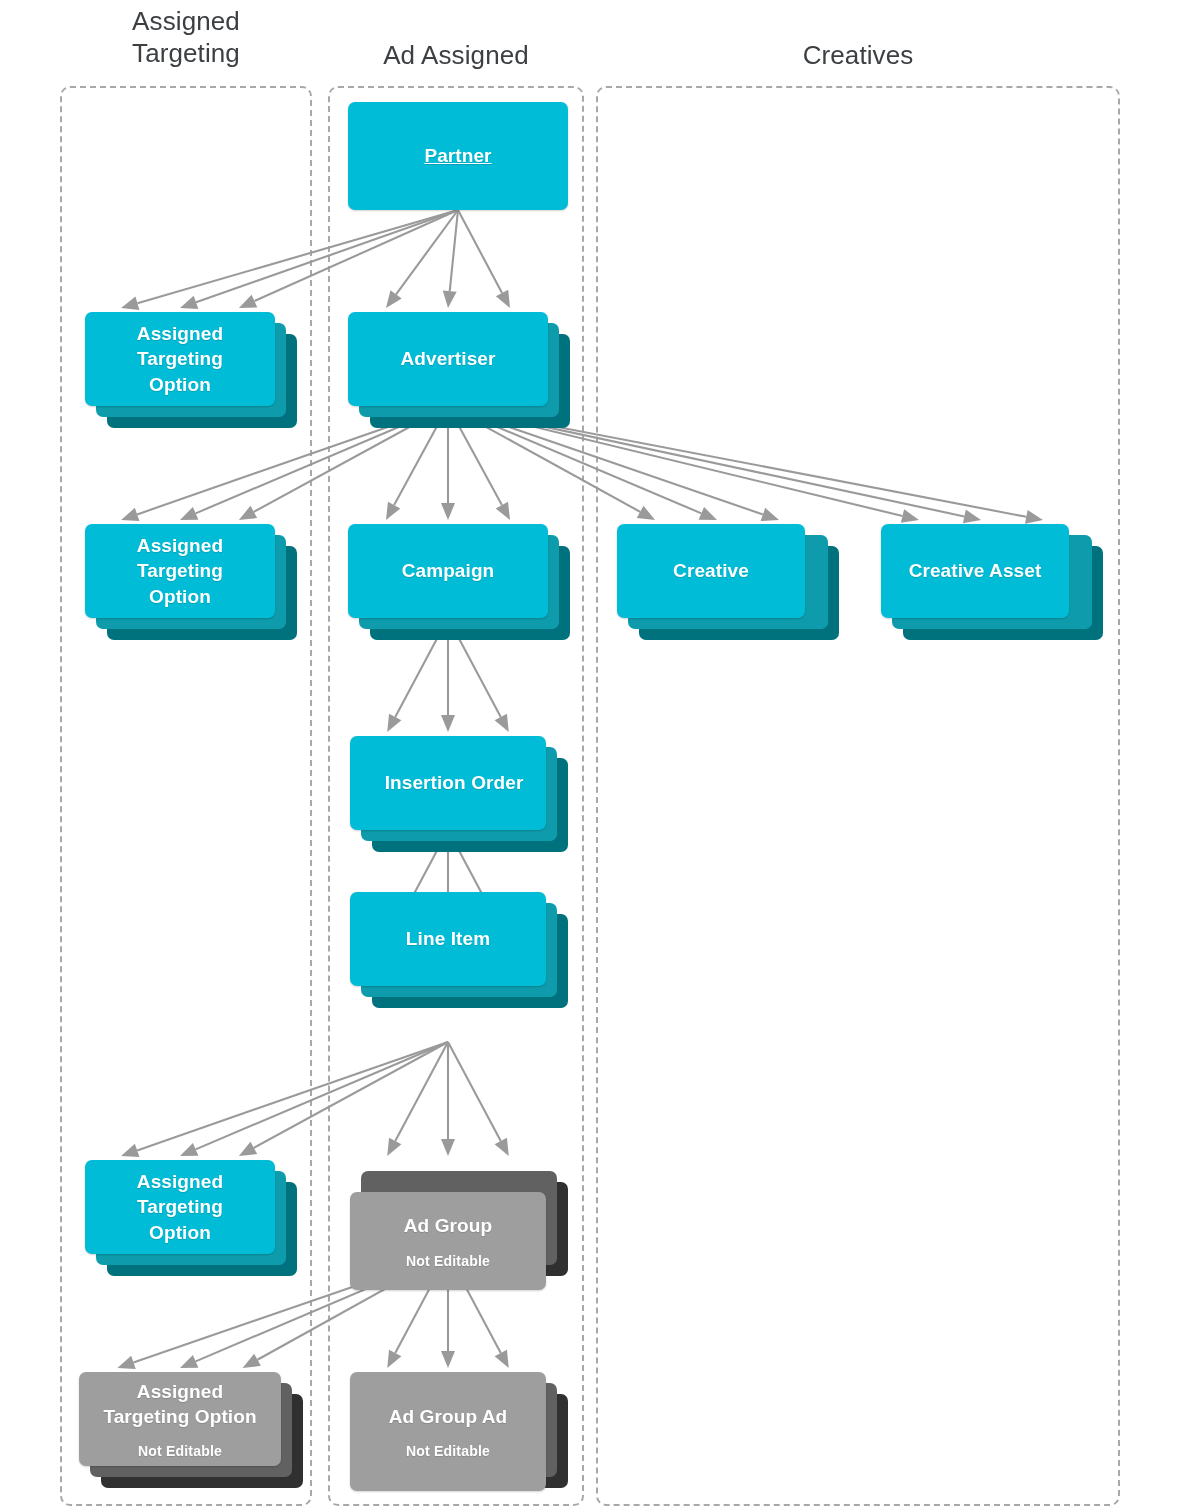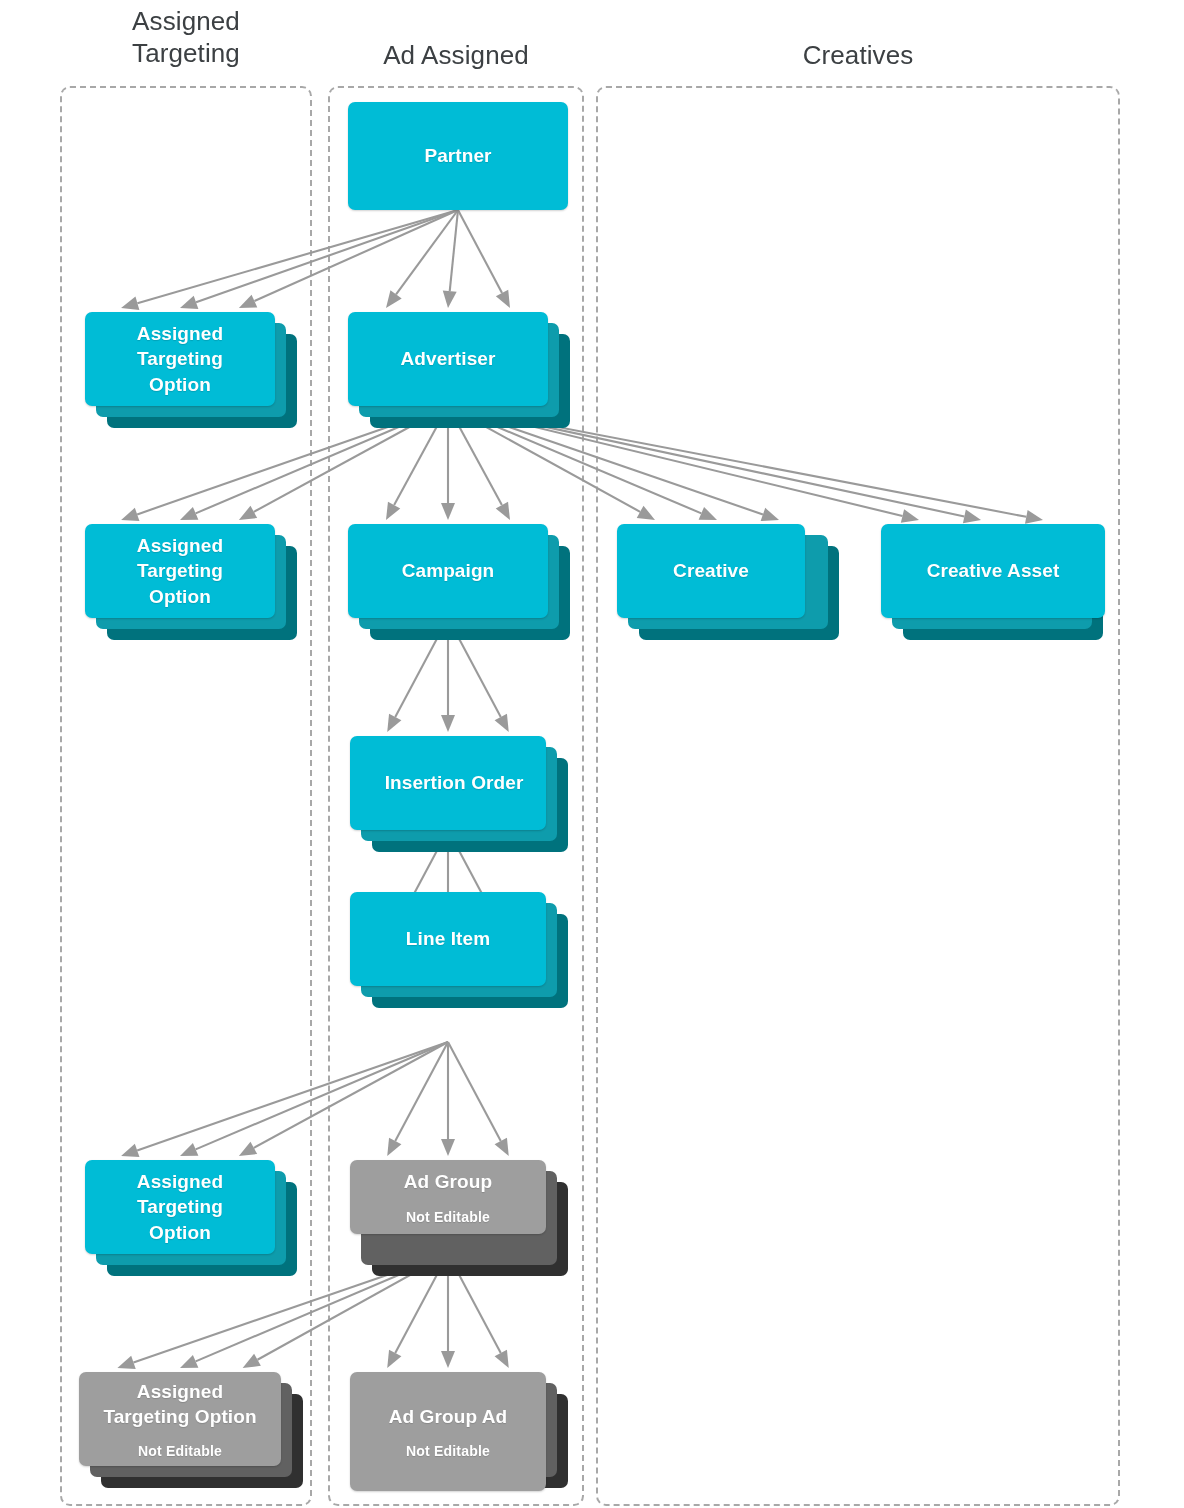--- a/index.html
+++ b/index.html
@@ -246,21 +246,21 @@
         <polygon points="448,1368 441,1351 455,1351" fill="#9a9a9a"></polygon>
       </g>
       <g>
         <line x1="448" y1="1254" x2="500.7640985097892" y2="1352.9978148472017" stroke="#9a9a9a" stroke-width="2.1" stroke-linecap="butt"></line>
         <polygon points="508.76,1368 494.5867281527546,1356.2902448725827 506.94146886682387,1349.7053848218206" fill="#9a9a9a"></polygon>
       </g>
     </svg>
 
   <div id="nodes">
       <div class="node cyan" style="left: 348px; top: 102px; width: 244px; height: 132px;">
-        <div class="front" style="width: 220px; height: 108px;">
+        <div class="front" style="width: 220px; height: 108px; text-decoration: underline;">
           <div class="title">Partner</div>
         </div>
       </div>
       <div class="node cyan" style="left: 85px; top: 312px; width: 214px; height: 118px;">
         <div class="layer l2" style="left: 22px; top: 22px; width: 190px; height: 94px;"></div>
         <div class="layer l1" style="left: 11px; top: 11px; width: 190px; height: 94px;"></div>
         <div class="front" style="width: 190px; height: 94px;">
           <div class="title">
             <div>Assigned</div>
             <div>Targeting</div>
@@ -296,21 +296,21 @@
       <div class="node cyan" style="left: 617px; top: 524px; width: 224px; height: 118px;">
         <div class="layer l2" style="left: 22px; top: 22px; width: 200px; height: 94px;"></div>
         <div class="layer l1" style="left: 11px; top: 11px; width: 200px; height: 94px;"></div>
         <div class="front" style="width: 188px; height: 94px;">
           <div class="title">Creative</div>
         </div>
       </div>
       <div class="node cyan" style="left: 881px; top: 524px; width: 224px; height: 118px;">
         <div class="layer l2" style="left: 22px; top: 22px; width: 200px; height: 94px;"></div>
         <div class="layer l1" style="left: 11px; top: 11px; width: 200px; height: 94px;"></div>
-        <div class="front" style="width: 224px; height: 94px;">
+        <div class="front" style="width: 188px; height: 94px;">
           <div class="title">Creative Asset</div>
         </div>
       </div>
       <div class="node cyan" style="left: 350px; top: 736px; width: 220px; height: 118px;">
         <div class="layer l2" style="left: 22px; top: 22px; width: 196px; height: 94px;"></div>
         <div class="layer l1" style="left: 11px; top: 11px; width: 196px; height: 94px;"></div>
         <div class="front" style="width: 196px; height: 94px; padding-left: 12px;">
           <div class="title">Insertion Order</div>
         </div>
       </div>
@@ -328,21 +328,21 @@
           <div class="title">
             <div>Assigned</div>
             <div>Targeting</div>
             <div>Option</div>
           </div>
         </div>
       </div>
       <div class="node grey" style="left: 350px; top: 1160px; width: 220px; height: 118px;">
         <div class="layer l2" style="left: 22px; top: 22px; width: 196px; height: 94px;"></div>
         <div class="layer l1" style="left: 11px; top: 11px; width: 196px; height: 94px;"></div>
-        <div class="front" style="width: 196px; height: 74px;">
+        <div class="front" style="width: 196px; height: 98px; margin-top: 32px;">
           <div class="title">Ad Group</div>
           <div class="sub">Not Editable</div>
         </div>
       </div>
       <div class="node grey" style="left: 79px; top: 1372px; width: 226px; height: 118px;">
         <div class="layer l2" style="left: 22px; top: 22px; width: 202px; height: 94px;"></div>
         <div class="layer l1" style="left: 11px; top: 11px; width: 202px; height: 94px;"></div>
         <div class="front" style="width: 202px; height: 94px;">
           <div class="title">
             <div>Assigned</div>

